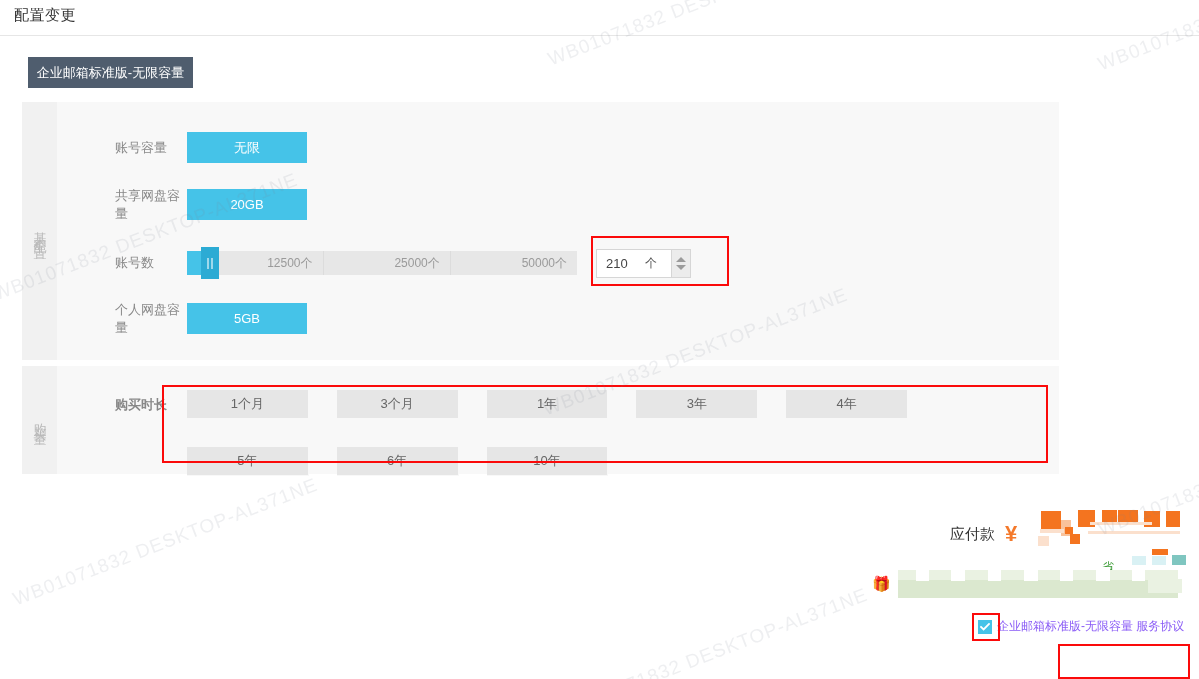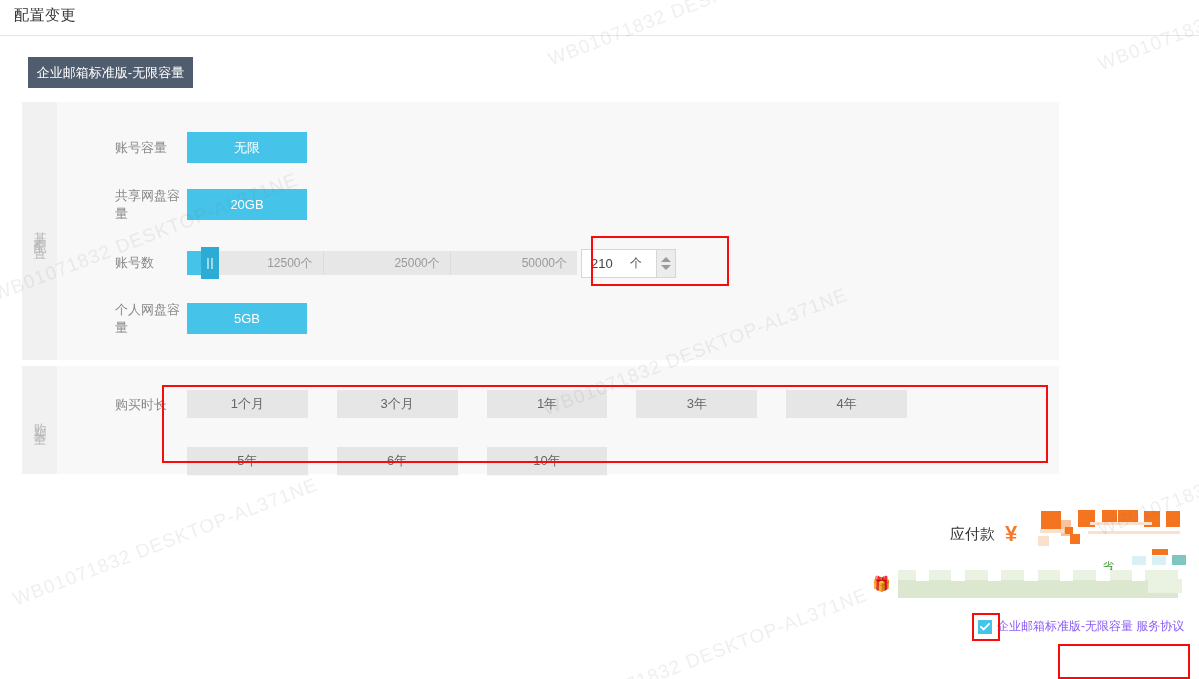--- a/index.html
+++ b/index.html
@@ -122,21 +122,21 @@
     padding-right: 10px;
     font-size: 12px; color: #9a9a9a;
     border-right: 1px solid #dcdcdc;
     cursor: pointer;
   }
   .tick.first { flex: 1.08; }
   .tick.last { border-right: none; }
 
   
   .num-group {
-    display: flex; height: 29px; margin-left: 4px; flex: none;
+    display: flex; height: 29px; margin-left: 19px; flex: none;
   }
   .num-box {
     width: 76px; height: 29px;
     background: #fff; border: 1px solid #d6d6d6;
     display: flex; align-items: center;
     padding: 0 6px;
     font-size: 13px; color: #444;
   }
   .num-box .val { flex: none; width: 34px; text-align: left; padding-left: 3px; }
   .num-box .unit { flex: 1; text-align: center; color: #555; font-size: 12px; }
@@ -290,21 +290,21 @@
         <div class="cfg-label">个人网盘容量</div>
         <div class="chip">5GB</div>
       </div>
 
     </div>
   </div>
 
   <div class="dur-panel">
     <div class="side-label">购买量</div>
     <div class="dur-body">
-      <div class="cfg-label" style="padding-top:6px;">购买时长</div>
+      <div class="cfg-label" style="padding-top:6px;font-weight:bold;">购买时长</div>
       <div class="dur-grid">
         <div class="dur-item">1个月</div>
         <div class="dur-item">3个月</div>
         <div class="dur-item">1年</div>
         <div class="dur-item">3年</div>
         <div class="dur-item">4年</div>
         <div class="dur-item">5年</div>
         <div class="dur-item">6年</div>
         <div class="dur-item">10年</div>
       </div>

